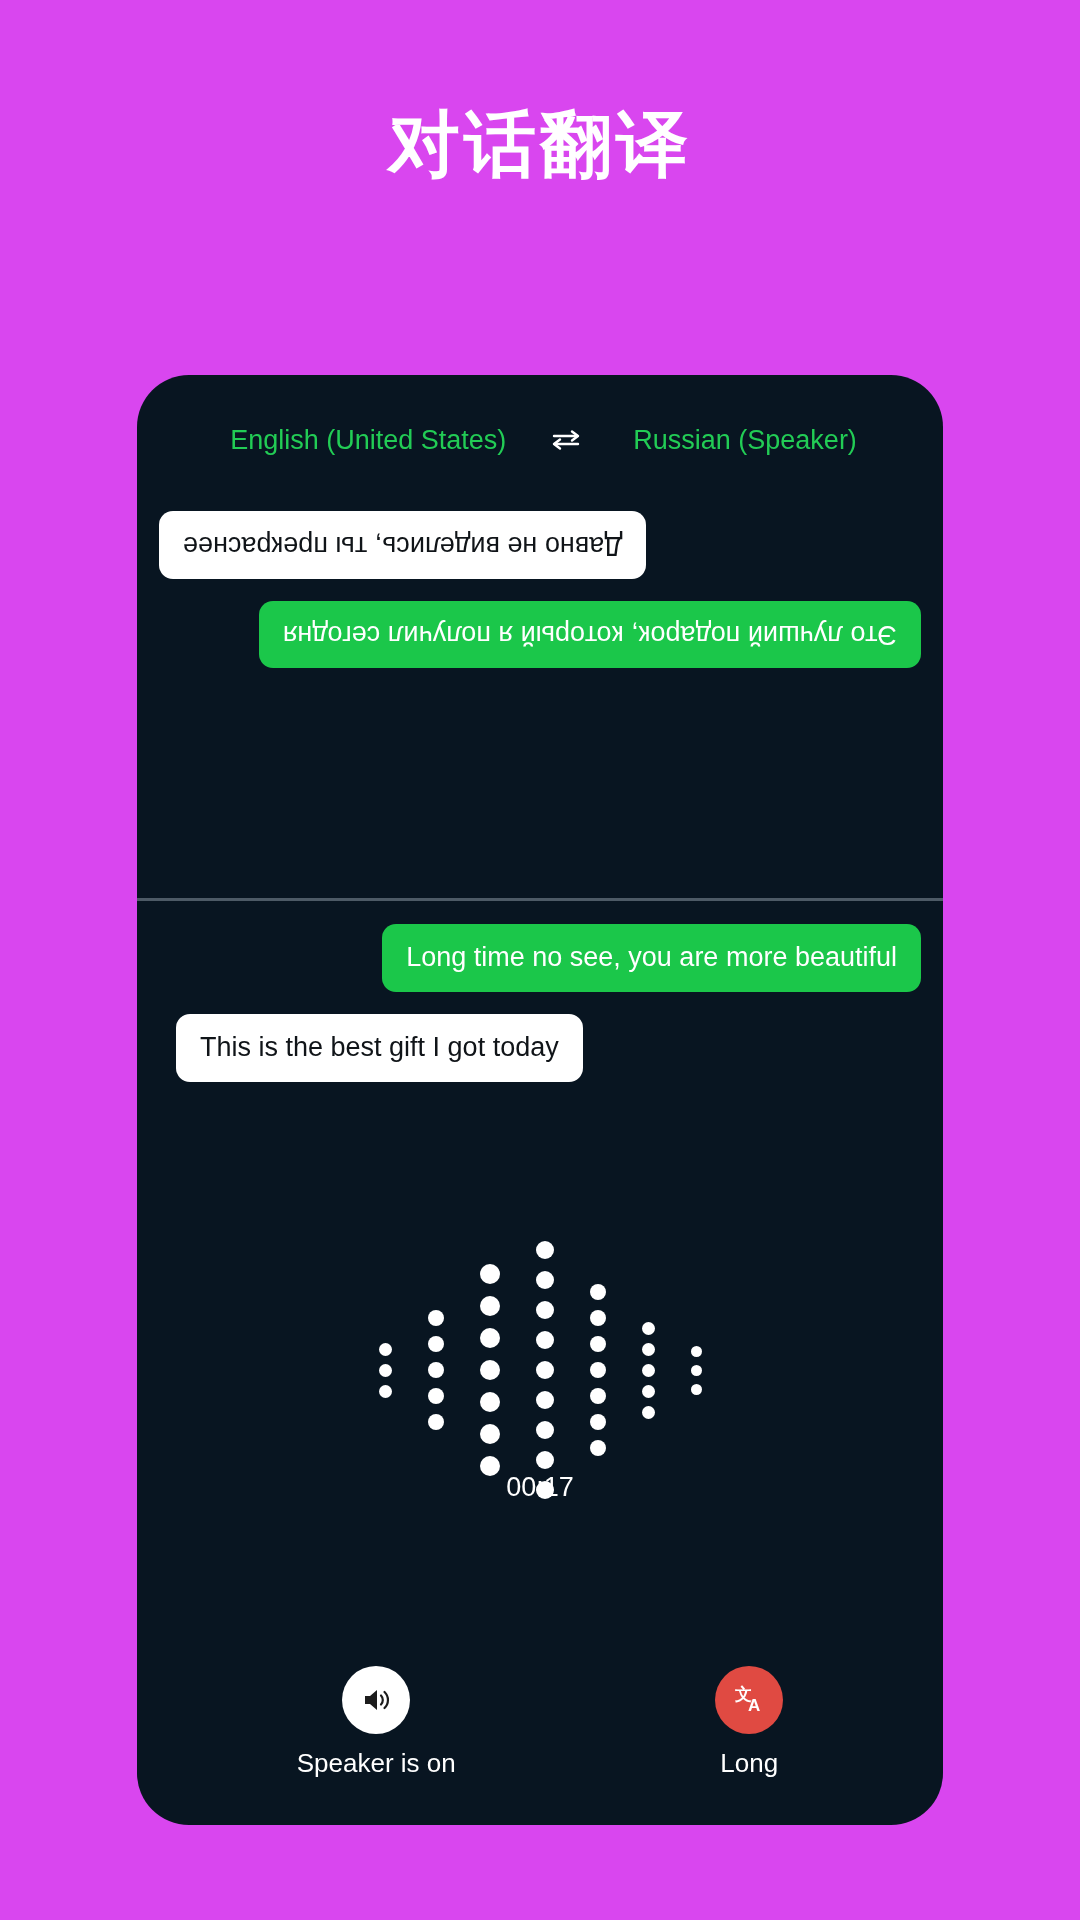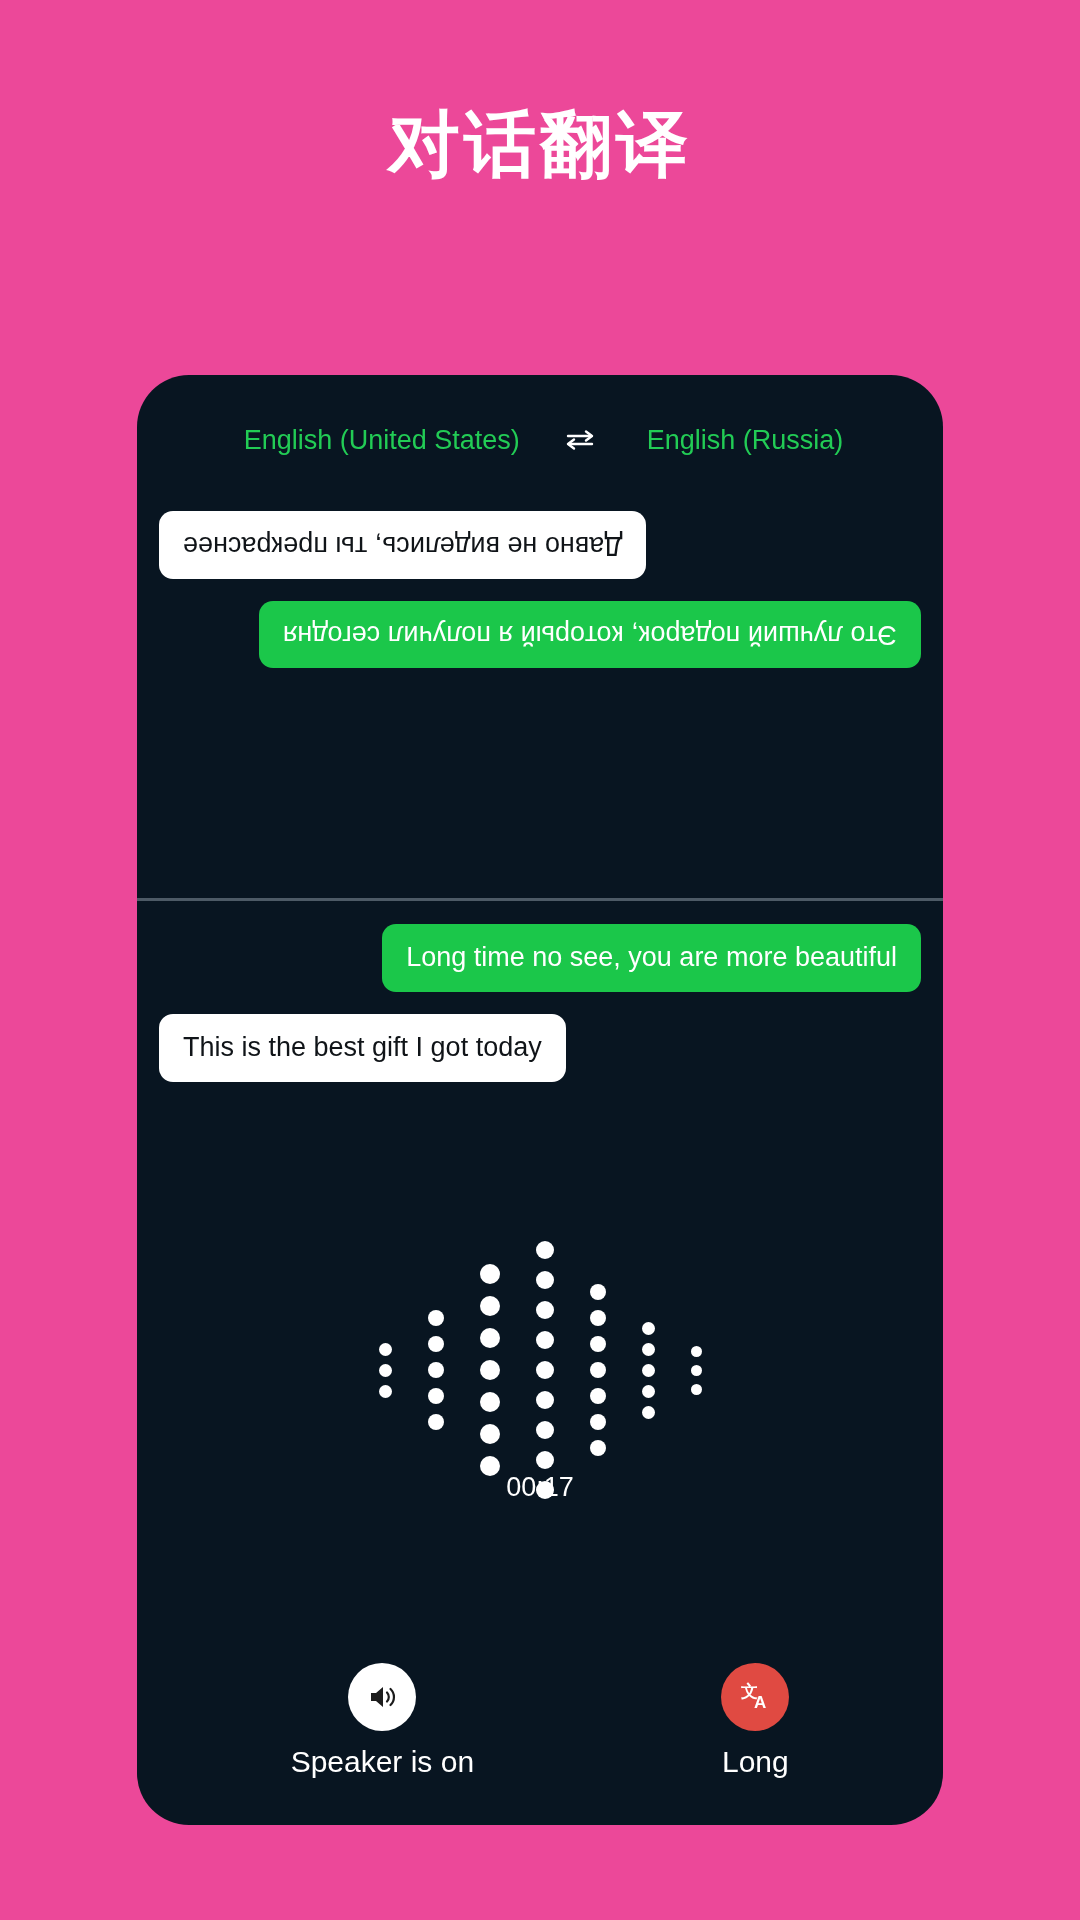--- a/index.html
+++ b/index.html
@@ -5,21 +5,21 @@
   * { margin:0; padding:0; box-sizing:border-box; }
   html, body {
     width:1080px; height:1920px;
     overflow:hidden;
     background:#1bc74a;
     font-family:"Liberation Sans", sans-serif;
   }
   .page {
     position:relative;
     width:1080px; height:1920px;
-    background:#ec4899;
+    background:#d946ef;
   }
 
   
   .page-title {
     position:absolute;
     top:105px; left:0; right:0;
     text-align:center;
     color:#ffffff;
     font-size:72px;
     font-weight:bold;
@@ -77,21 +77,21 @@
     transform:rotate(180deg);
   }
   .divider {
     position:absolute;
     top:523px; left:0; right:0;
     height:3px;
     background:#4d5a66;
   }
   .half-bottom {
     position:absolute;
-    top:527px; left:0; right:0;
+    top:527px; left:17px; right:0;
     height:300px;
     display:flex;
     flex-direction:column;
     justify-content:flex-start;
     padding:22px 22px 0 22px;
   }
 
   .bubble-row { display:flex; width:100%; margin-bottom:22px; }
   .bubble-row.left  { justify-content:flex-start; }
   .bubble-row.right { justify-content:flex-end; }
@@ -165,21 +165,21 @@
     width:68px; height:68px;
     border-radius:50%;
     display:flex;
     align-items:center;
     justify-content:center;
   }
   .ctrl-circle.light { background:#ffffff; }
   .ctrl-circle.red   { background:#e04a42; }
   .ctrl-label {
     color:#ffffff;
-    font-size:30px;
+    font-size:26px;
     white-space:nowrap;
   }
   .ctrl-circle svg { display:block; }
 </style>
 </head>
 <body>
 
 <div class="page">
 
   <div class="page-title">对话翻译</div>
@@ -189,21 +189,21 @@
     <div class="lang-bar">
       <span class="lang-label">English (United States)</span>
       <span class="swap-icon">
         <svg width="32" height="24" viewBox="0 0 32 24" aria-hidden="true">
           <path d="M4 8 H27" stroke="#ffffff" stroke-width="2.4" fill="none" stroke-linecap="round"></path>
           <path d="M22 3.5 L28 8 L22 12.5" stroke="#ffffff" stroke-width="2.4" fill="none" stroke-linecap="round" stroke-linejoin="round"></path>
           <path d="M28 16 H5" stroke="#ffffff" stroke-width="2.4" fill="none" stroke-linecap="round"></path>
           <path d="M10 11.5 L4 16 L10 20.5" stroke="#ffffff" stroke-width="2.4" fill="none" stroke-linecap="round" stroke-linejoin="round"></path>
         </svg>
       </span>
-      <span class="lang-label">English (Russia)</span>
+      <span class="lang-label">Russian (Speaker)</span>
     </div>
 
     <div class="half-top">
       <div class="bubble-row left">
         <div class="bubble green">Это лучший подарок, который я получил сегодня</div>
       </div>
       <div class="bubble-row right">
         <div class="bubble white">Давно не виделись, ты прекраснее</div>
       </div>
     </div>

